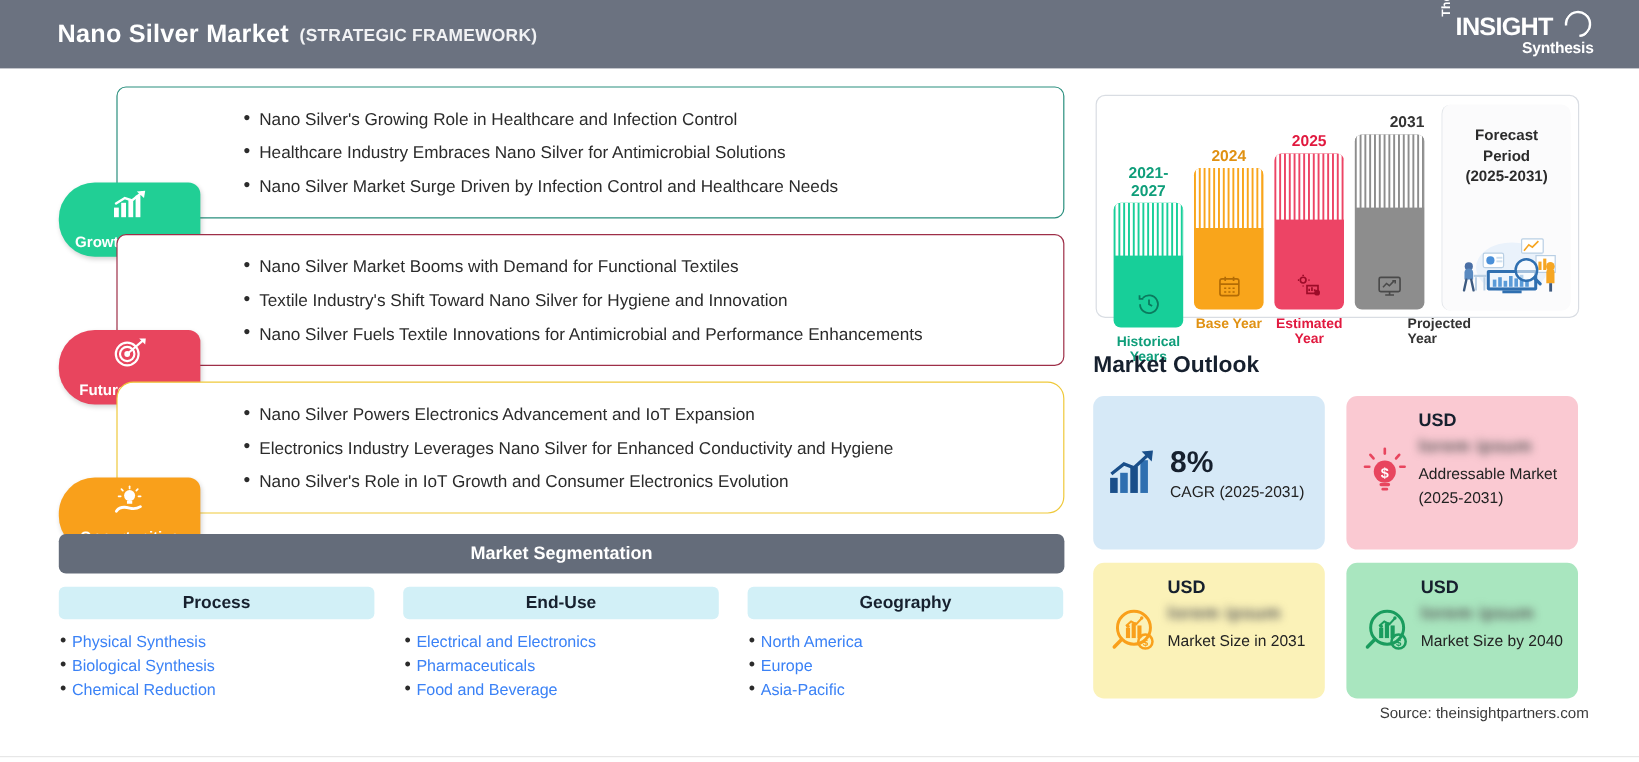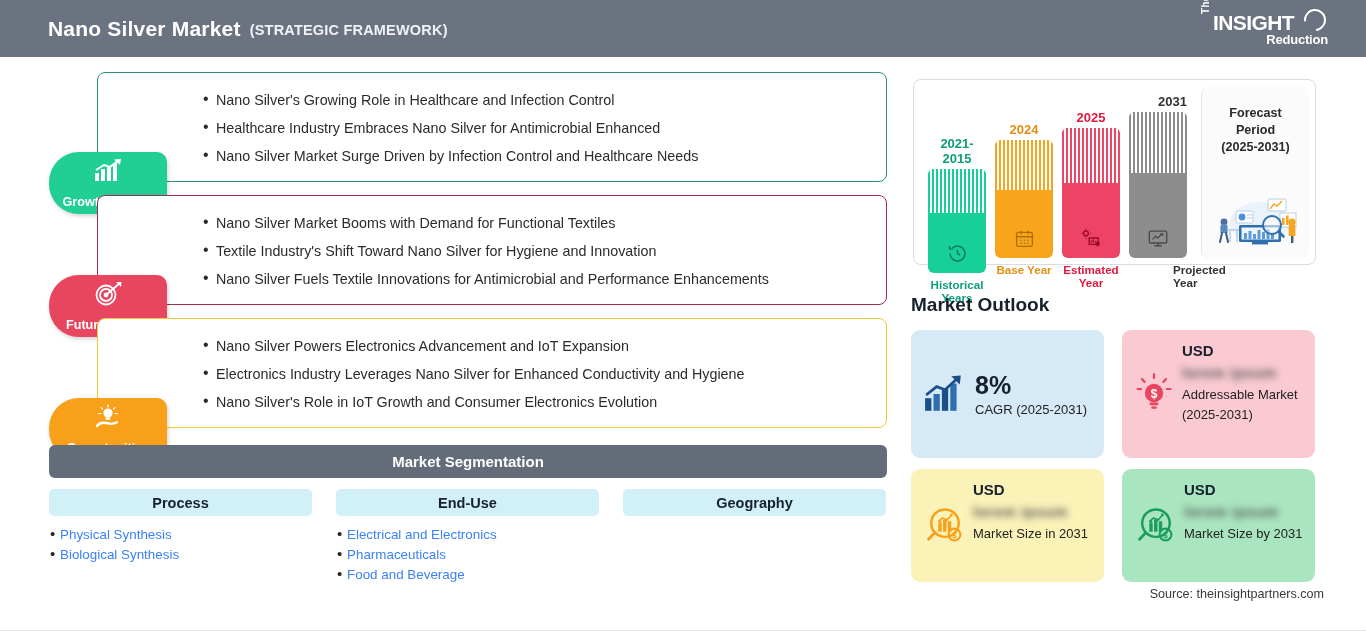--- a/index.html
+++ b/index.html
@@ -53,21 +53,21 @@
   .left-col { position: absolute; left: 0; top: 57px; width: 905px; height: 578px; }
 
   .info-box {
     position: absolute; left: 97px;
     width: 790px;
     border: 1.3px solid #1f9e8a; border-radius: 8px;
     background: #fff;
   }
   .info-box.b1 { top: 15px;  height: 110px; border-color: #2a8f7e; }
   .info-box.b2 { top: 138px; height: 110px; border-color: #9e2f48; }
-  .info-box.b3 { top: 261px; height: 110px; border-color: #efc93b; }
+  .info-box.b3 { top: 261px; height: 110px; border-color: #efc93b; border-radius: 14px; }
 
   .bullets { padding: 13px 0 0 94px; }
   .bullets li {
     list-style: none; position: relative;
     font-size: 14.3px; color: #2b2b2b; line-height: 28px; white-space: nowrap; margin-left: 24px;
   }
   .bullets li::before {
     content: "\2022"; position: absolute; left: -13px; top: -1px;
     font-size: 16px; color: #2b2b2b;
   }
@@ -193,30 +193,30 @@
 
 <div class="page">
 
   <div class="header" style="background: rgb(107, 114, 128);">
     <div class="header-title">Nano Silver Market</div>
     <div class="header-sub">(STRATEGIC FRAMEWORK)</div>
     <div class="logo">
       <div class="l-the">The</div>
       <div class="l-insight">INSIGHT</div>
       <div class="l-arc"></div>
-      <div class="l-partners">Reduction</div>
+      <div class="l-partners">Synthesis</div>
     </div>
   </div>
 
   <div class="left-col">
 
     <div class="info-box b1" style="border-color: rgb(42, 143, 126);">
       <ul class="bullets">
         <li>Nano Silver's Growing Role in Healthcare and Infection Control</li>
-        <li>Healthcare Industry Embraces Nano Silver for Antimicrobial Enhanced</li>
+        <li>Healthcare Industry Embraces Nano Silver for Antimicrobial Solutions</li>
         <li>Nano Silver Market Surge Driven by Infection Control and Healthcare Needs</li>
       </ul>
     </div>
     <div class="badge g" style="background: rgb(33, 207, 149);">
       <div class="badge-icon">
         <svg viewBox="0 0 32 26" width="34">
           <rect x="3" y="15" width="4" height="8" fill="#fff"></rect>
           <rect x="9" y="11" width="4" height="12" fill="#fff"></rect>
           <rect x="15" y="8" width="4" height="15" fill="#fff"></rect>
           <rect x="21" y="5" width="4" height="18" fill="#fff"></rect>
@@ -274,44 +274,50 @@
 
     <div class="seg-banner">
       <span>Market Segmentation</span>
     </div>
 
     <div class="seg-col c1">
       <div class="seg-head">Process</div>
       <ul class="seg-list">
         <li>Physical Synthesis</li>
         <li>Biological Synthesis</li>
+        <li>Chemical Reduction</li>
       </ul>
     </div>
 
     <div class="seg-col c2">
       <div class="seg-head">End-Use</div>
       <ul class="seg-list">
         <li>Electrical and Electronics</li>
         <li>Pharmaceuticals</li>
         <li>Food and Beverage</li>
       </ul>
     </div>
 
     <div class="seg-col c3">
       <div class="seg-head">Geography</div>
+      <ul class="seg-list">
+        <li>North America</li>
+        <li>Europe</li>
+        <li>Asia-Pacific</li>
+      </ul>
     </div>
   </div>
 
   <div class="right-col">
 
     <div class="forecast-panel">
       <div class="bar-wrap">
 
         <div class="bar-item" id="bi0" style="left: 0px; top: 48px;">
-          <div class="yr" style="color:#0f9e7a;">2021-2015</div>
+          <div class="yr" style="color:#0f9e7a;">2021-2027</div>
           <div class="bar" id="bar0" style="height: 104px; background: rgb(23, 207, 153);">
             <div class="stripes" style="height: 44px; background-image: repeating-linear-gradient(90deg, rgb(23, 207, 153) 0px, rgb(23, 207, 153) 2px, rgb(255, 255, 255) 2px, rgb(255, 255, 255) 4px);"></div>
             <div class="bicon">
               <svg viewBox="0 0 24 24" width="21" height="21" fill="none" stroke="#0b7a5e" stroke-width="1.7">
                 <path d="M3.5 12a8.5 8.5 0 1 0 2.6-6.1"></path>
                   <path d="M3 3.4v3.6h3.6"></path>
                 <path d="M12 7.6V12l3 1.8"></path>
               </svg>
             </div>
           </div>
@@ -500,21 +506,21 @@
             <circle cx="24.2" cy="15.6" r="1.5" fill="#1a9c5e"></circle>
             <circle cx="29.8" cy="10.4" r="1.5" fill="#1a9c5e"></circle>
             <path d="M12.2 29.2l-6.4 6.6" stroke="#1a9c5e" stroke-width="3" stroke-linecap="round"></path>
             <circle cx="33" cy="31" r="6.2" fill="none" stroke="#1a9c5e" stroke-width="2.2"></circle>
             <text x="33" y="35" font-size="8.5" font-weight="bold" fill="#1a9c5e" text-anchor="middle" font-family="Liberation Sans, sans-serif">$</text>
           </svg>
         </div>
         <div class="card-body">
           <div class="card-usd">USD</div>
           <div class="blur-val">lorem ipsum</div>
-          <div class="card-sub">Market Size by 2031</div>
+          <div class="card-sub">Market Size by 2040</div>
         </div>
       </div>
     </div>
 
     <div class="source">Source: theinsightpartners.com</div>
   </div>
 
   <div class="bottom-strip"></div>
 </div>
 

